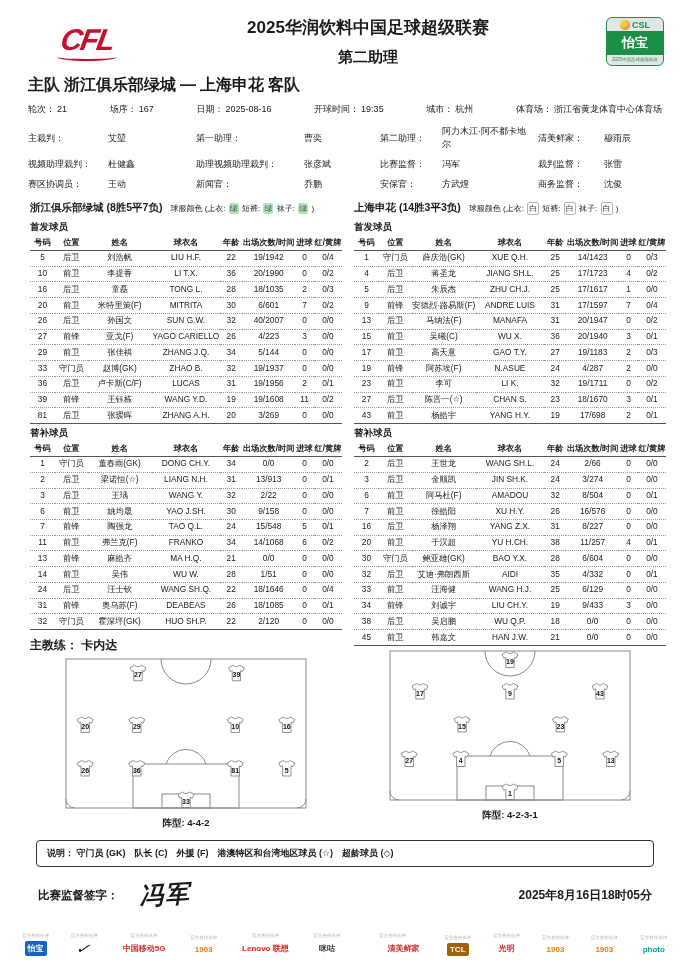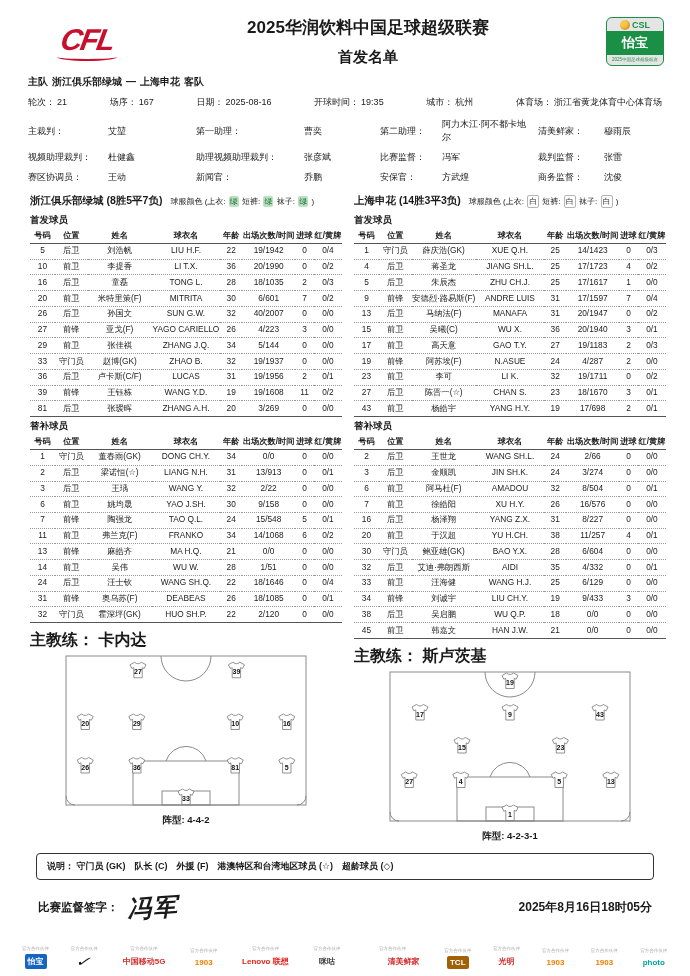--- a/index.html
+++ b/index.html
@@ -13,48 +13,48 @@
   .titles{flex:1;text-align:center;}
   .t1{font-size:17px;font-weight:700;}
   .t2{font-size:15px;font-weight:700;margin-top:9px;}
   .csl-badge{width:56px;border:1.5px solid #1a8f45;border-radius:6px;overflow:hidden;text-align:center;background:#e5e5e5;}
   .csl-top{display:flex;align-items:center;justify-content:center;gap:2px;padding:2px 0 1px;}
   .ball-icon{width:10px;height:10px;border-radius:50%;background:radial-gradient(circle at 35% 35%,#f7c948 30%,#d4691e);display:inline-block;}
   .csl-txt{color:#1a8f45;font-weight:700;font-size:9px;}
   .csl-mid{background:#1a8f45;color:#fff;font-weight:700;font-size:13px;padding:3px 0;}
   .csl-bot{font-size:4.5px;color:#1a8f45;padding:2px 1px 3px;white-space:nowrap;}
   
-  .matchline{padding:6px 28px 2px;font-weight:700;font-size:10px;}
+  .matchline{padding:6px 28px 2px;font-weight:700;font-size:16px;}
   .matchline span{margin-right:4px;}
   .info-row{display:flex;justify-content:space-between;padding:5px 28px 2px;font-size:9px;}
   .pair .plabel{margin-right:2px;}
   .officials{display:grid;grid-template-columns:76px 84px 104px 72px 58px 92px 62px 50px;column-gap:4px;row-gap:7px;padding:7px 28px 2px;font-size:9px;align-items:center;}
   
   .teams{display:flex;gap:12px;padding:6px 24px 0 30px;}
   .team-col{flex:1;min-width:0;}
   .team-head{display:flex;align-items:baseline;gap:8px;padding:2px 0 3px;}
   .tn{font-weight:700;font-size:10.5px;white-space:nowrap;}
   .kit{font-size:8px;white-space:nowrap;color:#222;}
   .chip{display:inline-block;padding:0 1px;border-radius:2px;margin:0 1px;}
   .chip-green{background:#b9e0c1;color:#19662c;}
   .chip-white{background:#fff;border:0.5px solid #b5b5b5;color:#333;}
   .sec-label{font-weight:700;font-size:9.5px;margin:3px 0 1px;}
   table{width:100%;border-collapse:collapse;table-layout:fixed;font-size:8.3px;}
   th{font-weight:700;border-bottom:1px solid #555;padding:2px 0;white-space:nowrap;overflow:visible;font-size:8.2px;}
   td{text-align:center;padding:2.4px 0;border-bottom:1px dotted #999;line-height:1.2;word-wrap:break-word;}
   tbody tr:last-child td{border-bottom:1px solid #555;}
   .starters-wrap{min-height:181px;}
   .subs-wrap{min-height:179px;}
-  .coach{font-weight:700;font-size:16px;margin:7px 0 2px;}
+  .coach{font-weight:700;font-size:12px;margin:7px 0 2px;}
   .pitch-wrap{text-align:center;margin-top:2px;}
   .pitch{display:block;margin:0 auto;}
   .formation{font-weight:700;font-size:9.5px;margin-top:3px;}
   
   .legend-box{margin:10px 36px 0;border:1px solid #333;border-radius:4px;padding:6px 10px;font-size:9px;font-weight:700;}
-  .sign-row{display:flex;align-items:center;padding:12px 38px 0;gap:8px;}
+  .sign-row{display:flex;align-items:center;padding:12px 38px 0;gap:20px;}
   .sig-label{font-size:11.5px;font-weight:700;}
   .sig-hand{font-size:24px;font-weight:700;font-style:italic;transform:rotate(-4deg);display:inline-block;letter-spacing:2px;}
   .sig-date{margin-left:auto;font-size:12px;font-weight:700;}
   
   .footer{display:flex;align-items:flex-end;justify-content:space-between;padding:22px 22px 0;}
   .logo-item{display:flex;flex-direction:column;align-items:center;gap:3px;}
   .logo-cap{font-size:4.5px;color:#a9a9a9;white-space:nowrap;}
   .logo-text{font-size:8px;font-weight:700;white-space:nowrap;padding:2px 3px;border-radius:2px;}
   .swoosh{font-size:13px;font-weight:900;color:#111;transform:skewX(-20deg) scaleX(1.5);}
 </style>
@@ -63,21 +63,21 @@
 
 <div class="page">
 
   <div class="hdr">
     <div class="cfl-logo">
       <span class="cfl-text">CFL</span>
       <span class="cfl-swirl"></span>
     </div>
     <div class="titles">
       <div class="t1">2025华润饮料中国足球超级联赛</div>
-      <div class="t2">首发名单</div>
+      <div class="t2">第二助理</div>
     </div>
     <div class="csl-badge">
       <div class="csl-top">
         <span class="ball-icon"></span>
         <span class="csl-txt">CSL</span>
       </div>
       <div class="csl-mid">怡宝</div>
       <div class="csl-bot">2025中国足球超级联赛</div>
     </div>
   </div>
@@ -777,24 +777,20 @@
                 <td>韩嘉文</td>
                 <td>HAN J.W.</td>
                 <td>21</td>
                 <td>0/0</td>
                 <td>0</td>
                 <td>0/0</td>
               </tr>
             </tbody>
         </table>
       </div>
-      <div class="coach">
-        <span>主教练：</span>
-        <span>斯卢茨基</span>
-      </div>
       <div class="pitch-wrap">
         <svg class="pitch" width="252" height="158" viewBox="0 0 252 158">
             <rect x="6" y="3" width="240" height="149" fill="none" stroke="#8a8a8a" stroke-width="1"></rect>
             <path d="M 101 3 A 25 25 0 0 0 151 3" fill="none" stroke="#8a8a8a"></path>
             <rect x="73" y="108" width="106" height="44" fill="none" stroke="#8a8a8a"></rect>
             <path d="M 106 108 A 21 21 0 0 1 146 108" fill="none" stroke="#8a8a8a"></path>
             <rect x="102" y="138" width="48" height="14" fill="none" stroke="#8a8a8a"></rect>
             <path d="M 6 143 A 9 9 0 0 0 15 152" fill="none" stroke="#8a8a8a"></path>
             <path d="M 237 152 A 9 9 0 0 0 246 143" fill="none" stroke="#8a8a8a"></path>
             <g transform="translate(126,12)">

